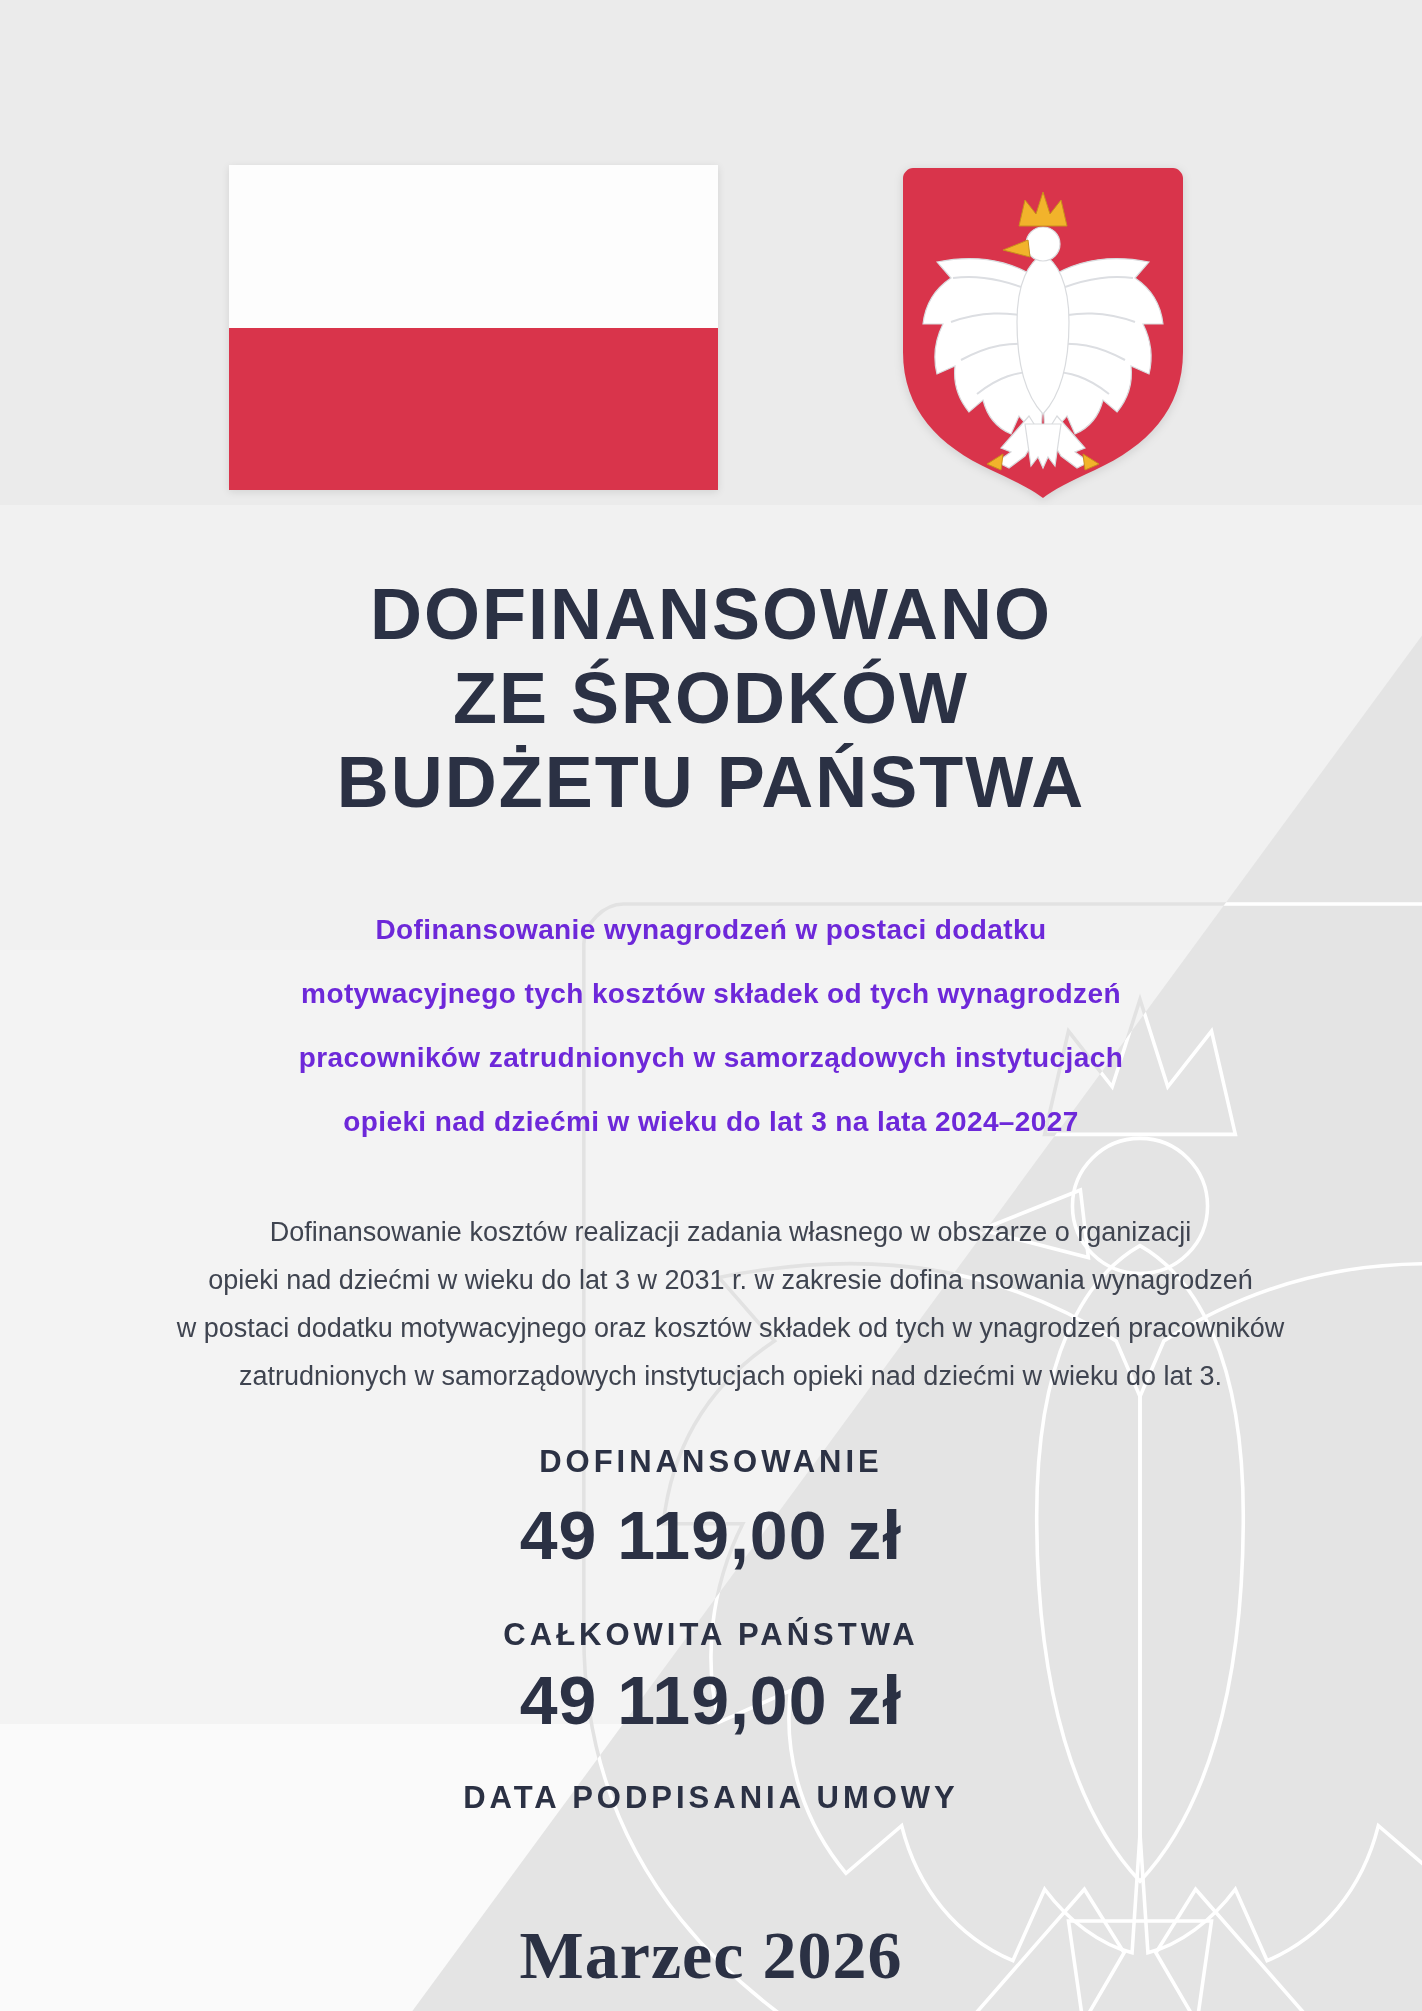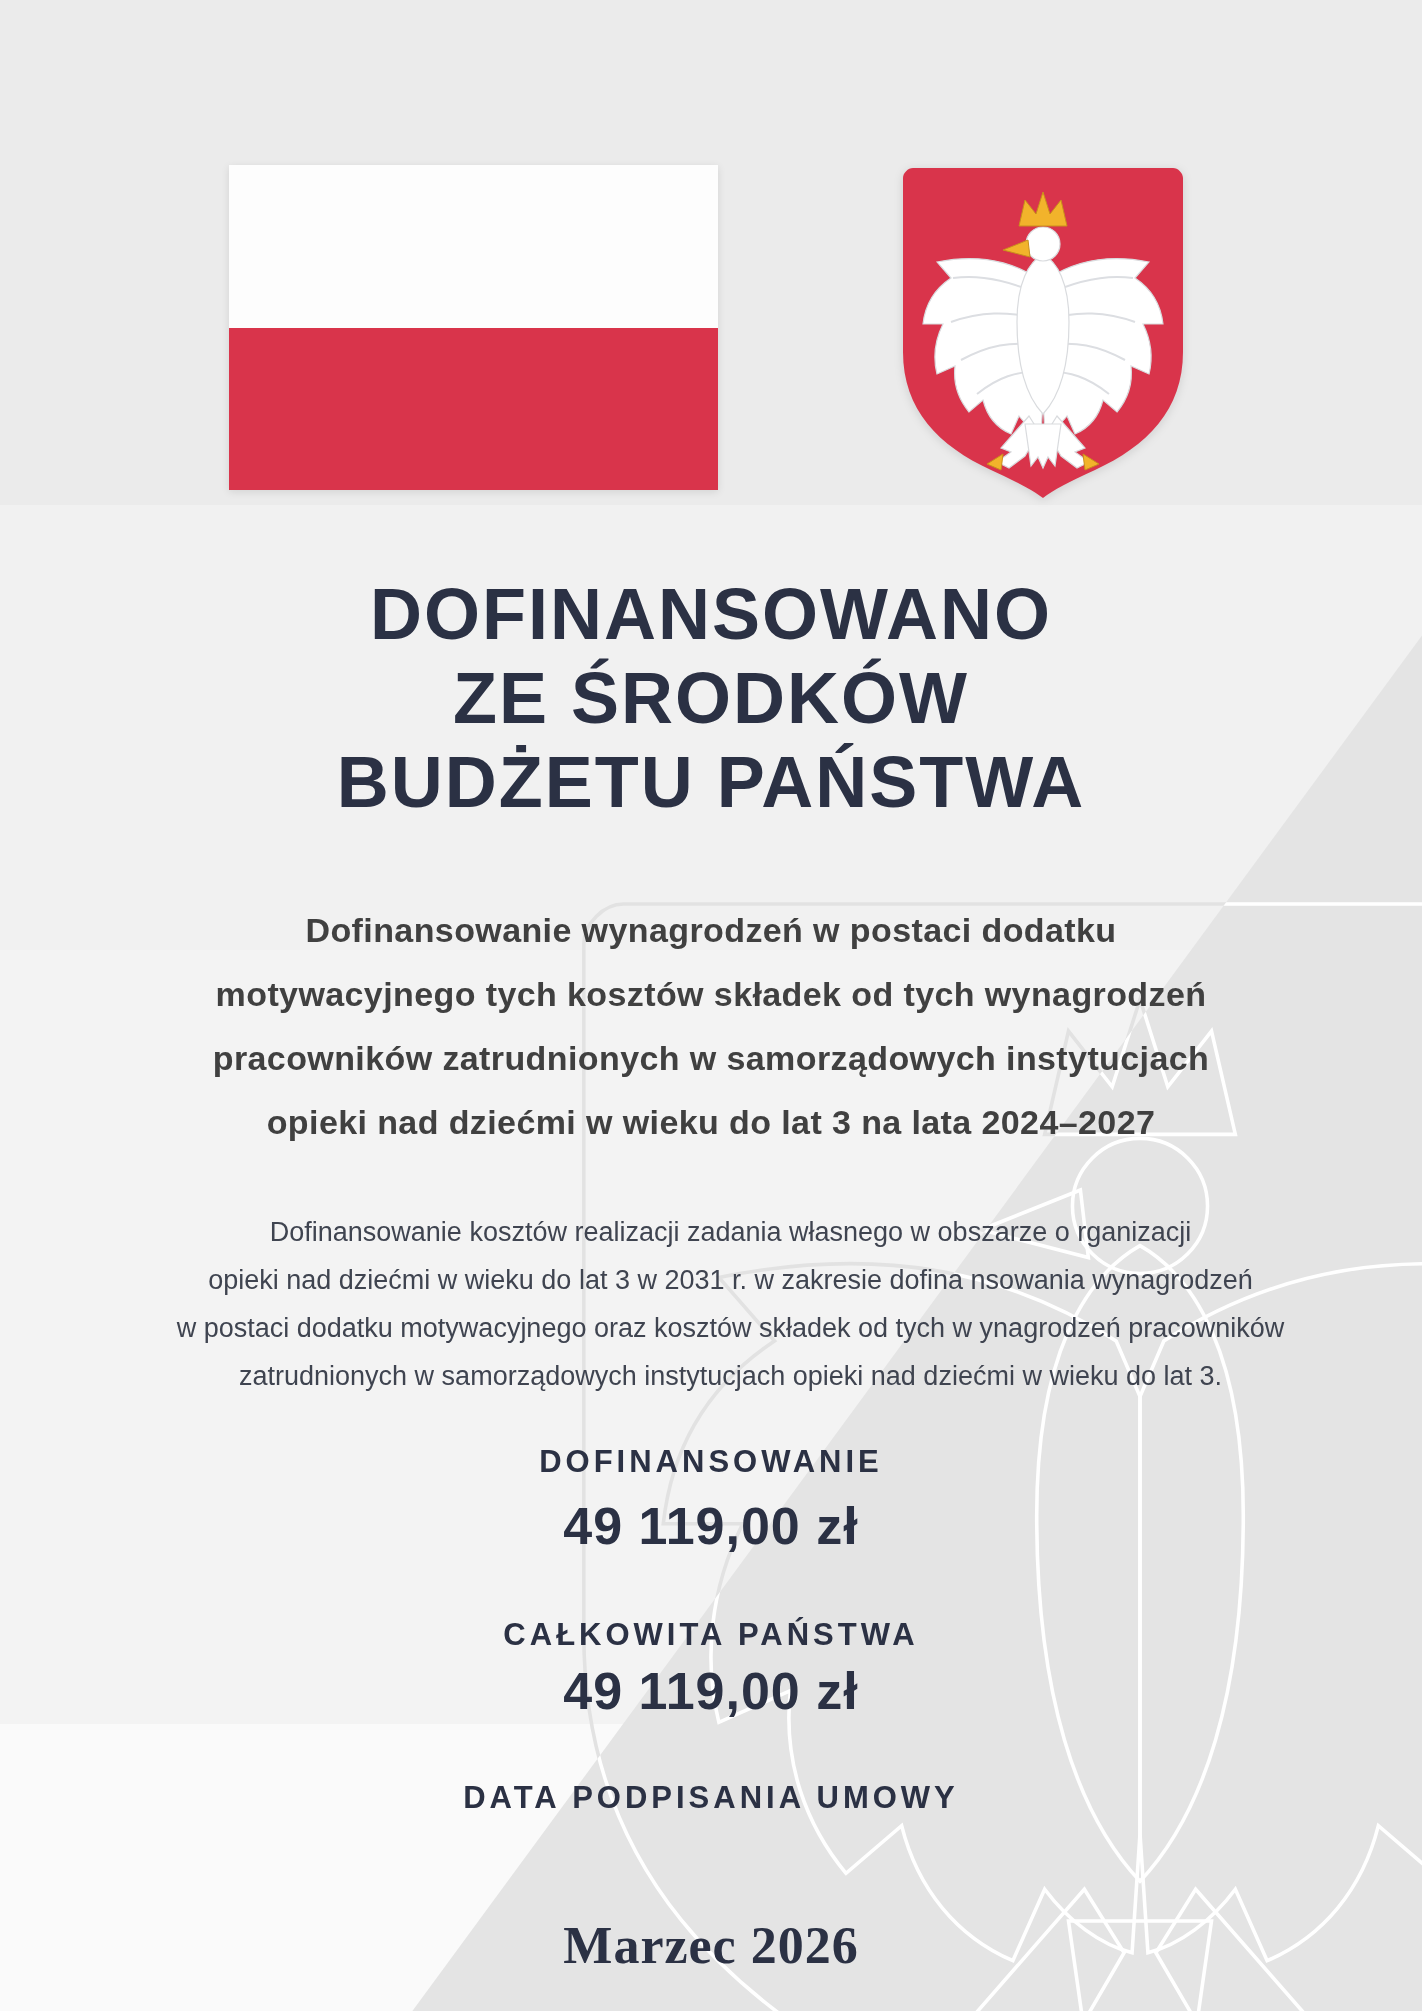--- a/index.html
+++ b/index.html
@@ -64,34 +64,34 @@
   .c-feather{fill:none;stroke:#dcdee2;stroke-width:2;}
   
   .txt{position:absolute;left:0;right:0;text-align:center;}
   .title{
     top:572px;
     font-size:72px;line-height:84px;font-weight:700;
     letter-spacing:2px;color:var(--text-dark);
   }
   .subtitle{
     top:898px;
-    font-size:34px;line-height:64px;font-weight:700;
-    letter-spacing:0.4px;color:#404040;
+    font-size:28px;line-height:64px;font-weight:700;
+    letter-spacing:0.4px;color:#6d28d9;
   }
   .description{
     top:1208px;
     font-size:27px;line-height:48px;font-weight:400;
     color:var(--text-body);
     margin-left:39px;
   }
   .stat-label{
     font-size:31px;font-weight:700;letter-spacing:4px;color:var(--text-dark);
   }
   .stat-value{
-    font-size:52px;font-weight:700;letter-spacing:1px;color:var(--text-dark);
+    font-size:68px;font-weight:700;letter-spacing:1px;color:var(--text-dark);
   }
   .stat-funding-label{top:1444px;}
   .stat-funding-value{top:1496px;}
   .stat-total-label{top:1617px;}
   .stat-total-value{top:1661px;}
   .stat-date-label{top:1780px;}
   .stat-date-value{top:1916px;font-family:Liberation Serif, serif;}
 </style>
 </head>
 <body>

